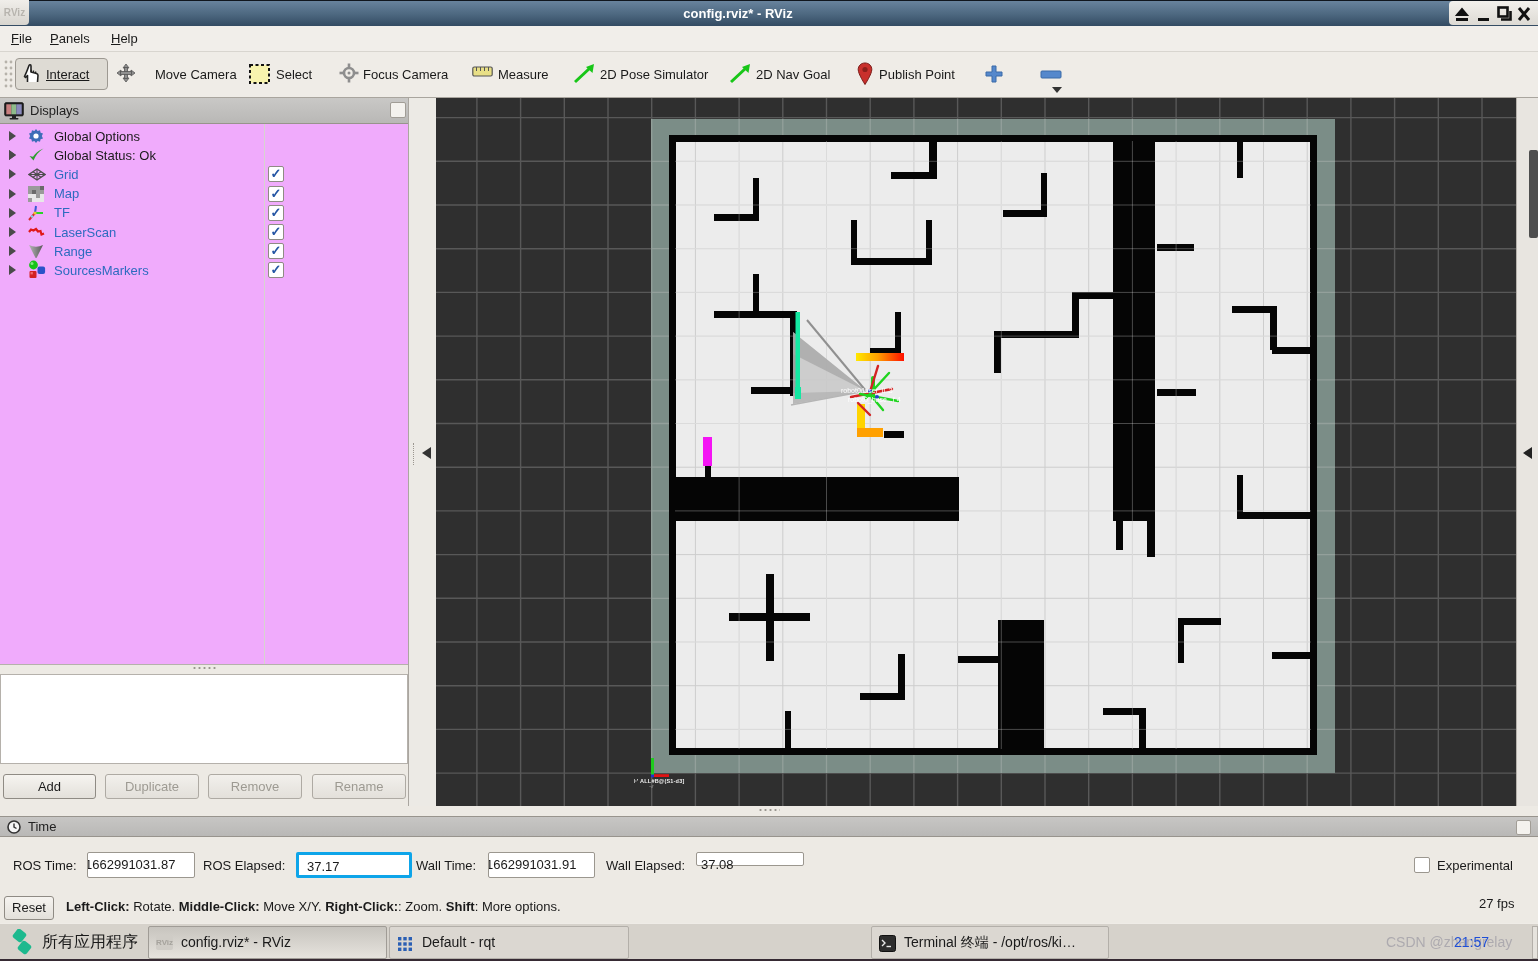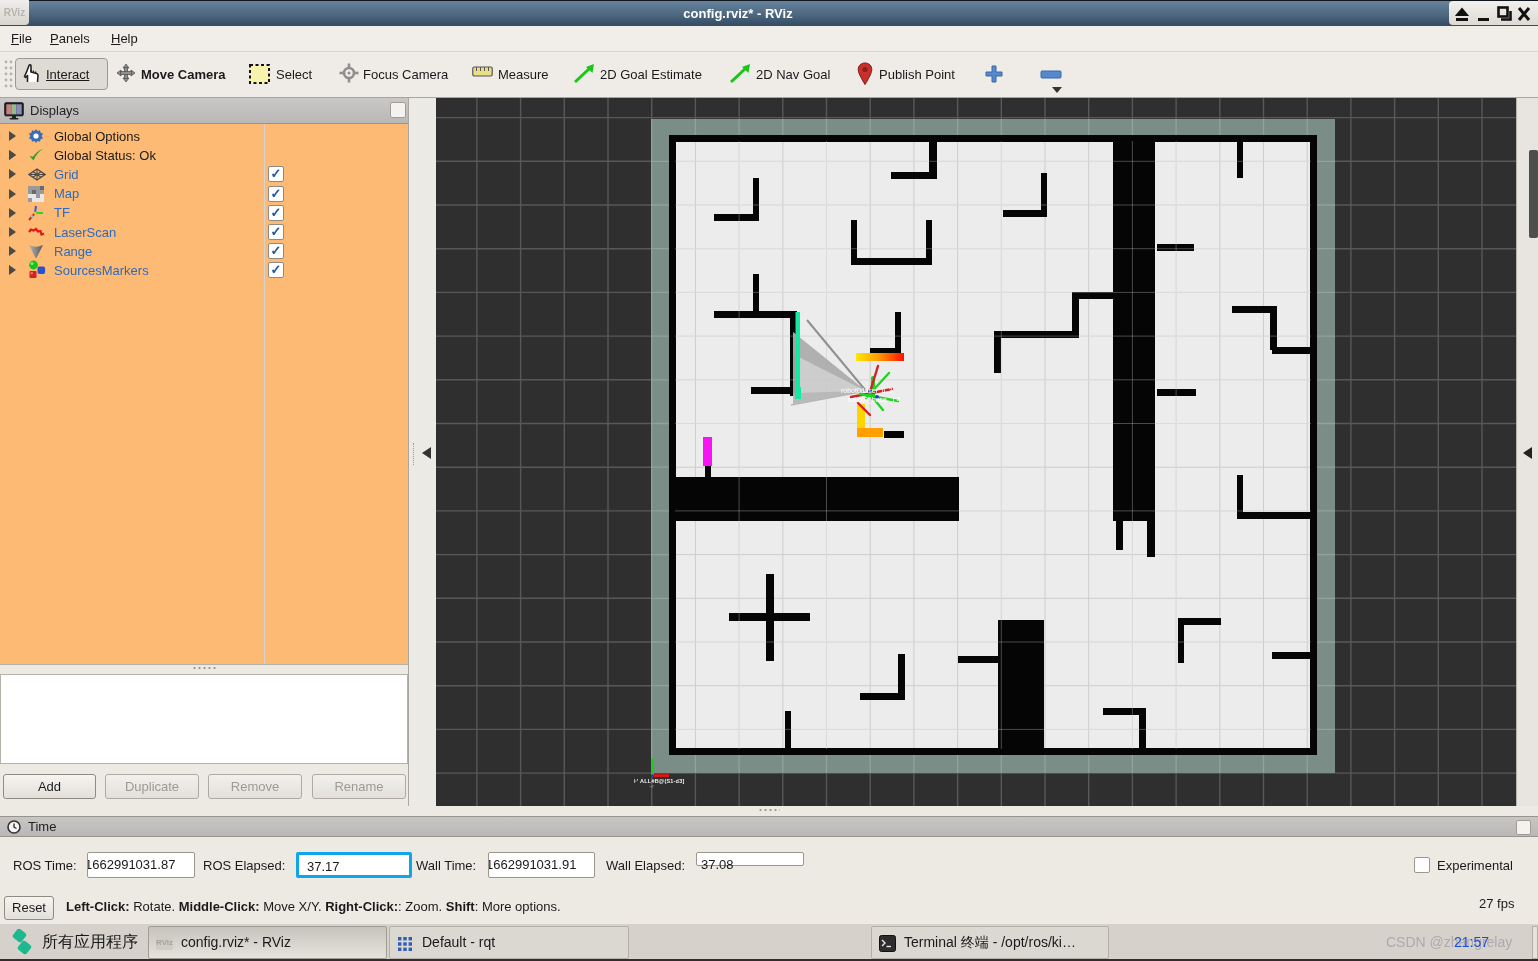--- a/index.html
+++ b/index.html
@@ -72,21 +72,21 @@
   <svg class="abs" style="left:116px;top:11px;" width="20" height="20" viewBox="0 0 20 20">
     <g fill="#909090" stroke="#555" stroke-width="0.8">
       <path d="M10 1 L13 5 L7 5 Z"></path>
         <path d="M10 19 L13 15 L7 15 Z"></path>
         <path d="M1 10 L5 7 L5 13 Z"></path>
         <path d="M19 10 L15 7 L15 13 Z"></path>
       <rect x="8.5" y="4.5" width="3" height="11"></rect>
         <rect x="4.5" y="8.5" width="11" height="3"></rect>
     </g>
   </svg>
-  <div class="abs" style="left:141px;top:15px;font-weight:bold;">Move Camera</div>
+  <div class="abs" style="left:155px;top:15px;">Move Camera</div>
 
   <svg class="abs" style="left:249px;top:12px;" width="21" height="20" viewBox="0 0 21 20">
     <rect x="1" y="1" width="19" height="18" fill="#f7f3ae" stroke="#111" stroke-width="2" stroke-dasharray="3 2.5"></rect>
   </svg>
   <div class="abs" style="left:276px;top:15px;">Select</div>
 
   <svg class="abs" style="left:339px;top:11px;" width="20" height="20" viewBox="0 0 20 20">
     <circle cx="10" cy="10" r="5" fill="none" stroke="#8e8e8e" stroke-width="2.6"></circle>
     <g stroke="#8e8e8e" stroke-width="2.6">
         <line x1="10" y1="0.5" x2="10" y2="4"></line>
@@ -106,21 +106,21 @@
         <line x1="12.5" y1="1" x2="12.5" y2="5"></line>
         <line x1="16.5" y1="1" x2="16.5" y2="5"></line>
       </g>
   </svg>
   <div class="abs" style="left:498px;top:15px;">Measure</div>
 
   <svg class="abs" style="left:573px;top:12px;" width="22" height="20" viewBox="0 0 22 20">
     <line x1="2" y1="18" x2="17" y2="4" stroke="#18c618" stroke-width="3"></line>
     <path d="M21 0 L19.5 9 L13 3 Z" fill="#18c618"></path>
   </svg>
-  <div class="abs" style="left:600px;top:15px;">2D Goal Estimate</div>
+  <div class="abs" style="left:600px;top:15px;">2D Pose Simulator</div>
 
   <svg class="abs" style="left:729px;top:12px;" width="22" height="20" viewBox="0 0 22 20">
     <line x1="2" y1="18" x2="17" y2="4" stroke="#18c618" stroke-width="3"></line>
     <path d="M21 0 L19.5 9 L13 3 Z" fill="#18c618"></path>
   </svg>
   <div class="abs" style="left:756px;top:15px;">2D Nav Goal</div>
 
   <svg class="abs" style="left:857px;top:10px;" width="16" height="24" viewBox="0 0 16 24">
     <path d="M8 1 C3.9 1 1.2 4 1.2 7.6 C1.2 12 8 22.5 8 22.5 C8 22.5 14.8 12 14.8 7.6 C14.8 4 12.1 1 8 1 Z" fill="#c9302c" stroke="#7a1815" stroke-width="1"></path>
     <circle cx="8" cy="7.5" r="2.6" fill="#8c1f1b"></circle>
@@ -150,21 +150,21 @@
       <rect x="7.3" y="2.3" width="5" height="10" fill="#8fbc8a"></rect>
       <rect x="12.3" y="2.3" width="5.4" height="10" fill="#8a8abc"></rect>
       <rect x="8" y="14" width="4" height="2" fill="#222"></rect>
       <rect x="5.5" y="16" width="9" height="1.6" rx="0.8" fill="#222"></rect>
     </svg>
     <div class="abs" style="left:30px;top:5px;color:#222;">Displays</div>
 
     <div class="abs" style="left:390px;top:4px;width:16px;height:16px;background:#f4f2ee;border:1px solid #a19d96;border-radius:2px;box-sizing:border-box;"></div>
   </div>
 
-  <div class="abs" style="left:0;top:26px;width:408px;height:541px;background:#fdba74;border-bottom:1px solid #b5b1ab;box-sizing:border-box;">
+  <div class="abs" style="left:0;top:26px;width:408px;height:541px;background:#f0abfc;border-bottom:1px solid #b5b1ab;box-sizing:border-box;">
 
     <div class="abs" style="left:264px;top:0;width:1px;height:540px;background:#d7d4cf;"></div>
 
     <svg class="abs" style="left:8px;top:7px;" width="8" height="10" viewBox="0 0 8 10">
         <path d="M1 0 L8 5 L1 10 Z" fill="#4a4a4a"></path>
       </svg>
     <svg class="abs" style="left:28px;top:4px;" width="16" height="16" viewBox="0 0 16 16">
       <path d="M8 1 L9.6 3 L12 2.2 L12.6 4.8 L15 5.6 L13.8 8 L15 10.4 L12.6 11.2 L12 13.8 L9.6 13 L8 15 L6.4 13 L4 13.8 L3.4 11.2 L1 10.4 L2.2 8 L1 5.6 L3.4 4.8 L4 2.2 L6.4 3 Z" fill="#3d6db8"></path>
       <circle cx="8" cy="8" r="2.6" fill="#fff"></circle>
     </svg>

